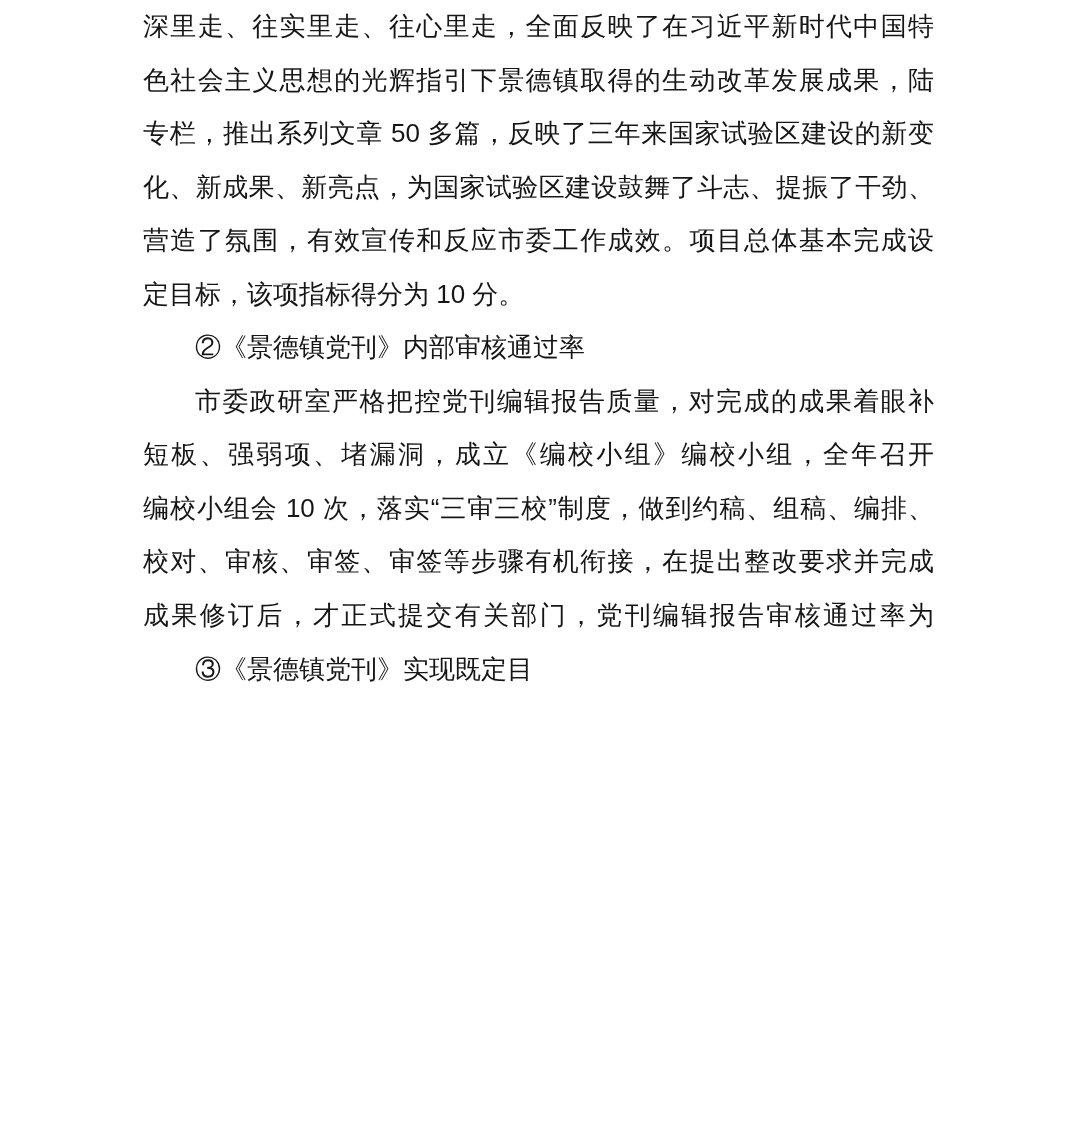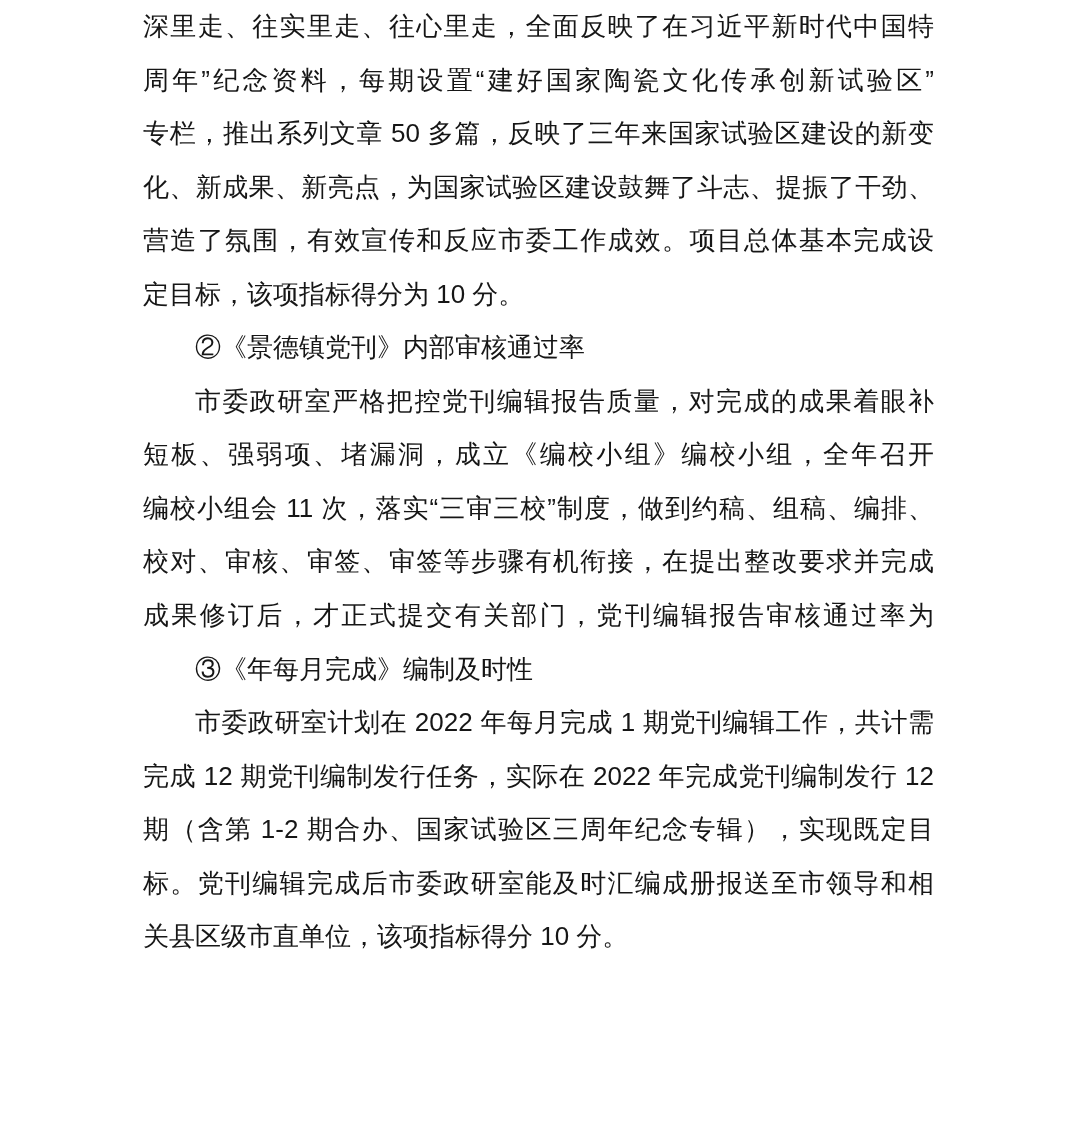--- a/index.html
+++ b/index.html
@@ -45,40 +45,33 @@
     text-indent: 2em;
   }
 </style>
 </head>
 <body style="background: rgb(255, 255, 255);">
 
 <div class="page">
   <div class="content" style="color: rgb(22, 22, 22);">
       <div class="paragraph">
         <div class="line fill">深里走、往实里走、往心里走，全面反映了在习近平新时代中国特</div>
-        <div class="line fill">周年”纪念资料，每期设置“建好国家陶瓷文化传承创新试验区”</div>
+        <div class="line fill">色社会主义思想的光辉指引下景德镇取得的生动改革发展成果，陆</div>
         <div class="line fill">专栏，推出系列文章 50 多篇，反映了三年来国家试验区建设的新变</div>
         <div class="line fill">化、新成果、新亮点，为国家试验区建设鼓舞了斗志、提振了干劲、</div>
         <div class="line fill">营造了氛围，有效宣传和反应市委工作成效。项目总体基本完成设</div>
         <div class="line">定目标，该项指标得分为 10 分。</div>
       </div>
       <div class="paragraph">
         <div class="line indent">②《景德镇党刊》内部审核通过率</div>
       </div>
       <div class="paragraph">
         <div class="line indent fill">市委政研室严格把控党刊编辑报告质量，对完成的成果着眼补</div>
         <div class="line fill">短板、强弱项、堵漏洞，成立《编校小组》编校小组，全年召开</div>
-        <div class="line fill">编校小组会 11 次，落实“三审三校”制度，做到约稿、组稿、编排、</div>
+        <div class="line fill">编校小组会 10 次，落实“三审三校”制度，做到约稿、组稿、编排、</div>
         <div class="line fill">校对、审核、审签、审签等步骤有机衔接，在提出整改要求并完成</div>
         <div class="line fill">成果修订后，才正式提交有关部门，党刊编辑报告审核通过率为</div>
       </div>
       <div class="paragraph">
-        <div class="line indent">③《年每月完成》编制及时性</div>
-      </div>
-      <div class="paragraph">
-        <div class="line indent fill">市委政研室计划在 2022 年每月完成 1 期党刊编辑工作，共计需</div>
-        <div class="line fill">完成 12 期党刊编制发行任务，实际在 2022 年完成党刊编制发行 12</div>
-        <div class="line fill">期（含第 1-2 期合办、国家试验区三周年纪念专辑），实现既定目</div>
-        <div class="line fill">标。党刊编辑完成后市委政研室能及时汇编成册报送至市领导和相</div>
-        <div class="line">关县区级市直单位，该项指标得分 10 分。</div>
+        <div class="line indent">③《景德镇党刊》实现既定目</div>
       </div>
     </div>
 </div>
 
 </body></html>

